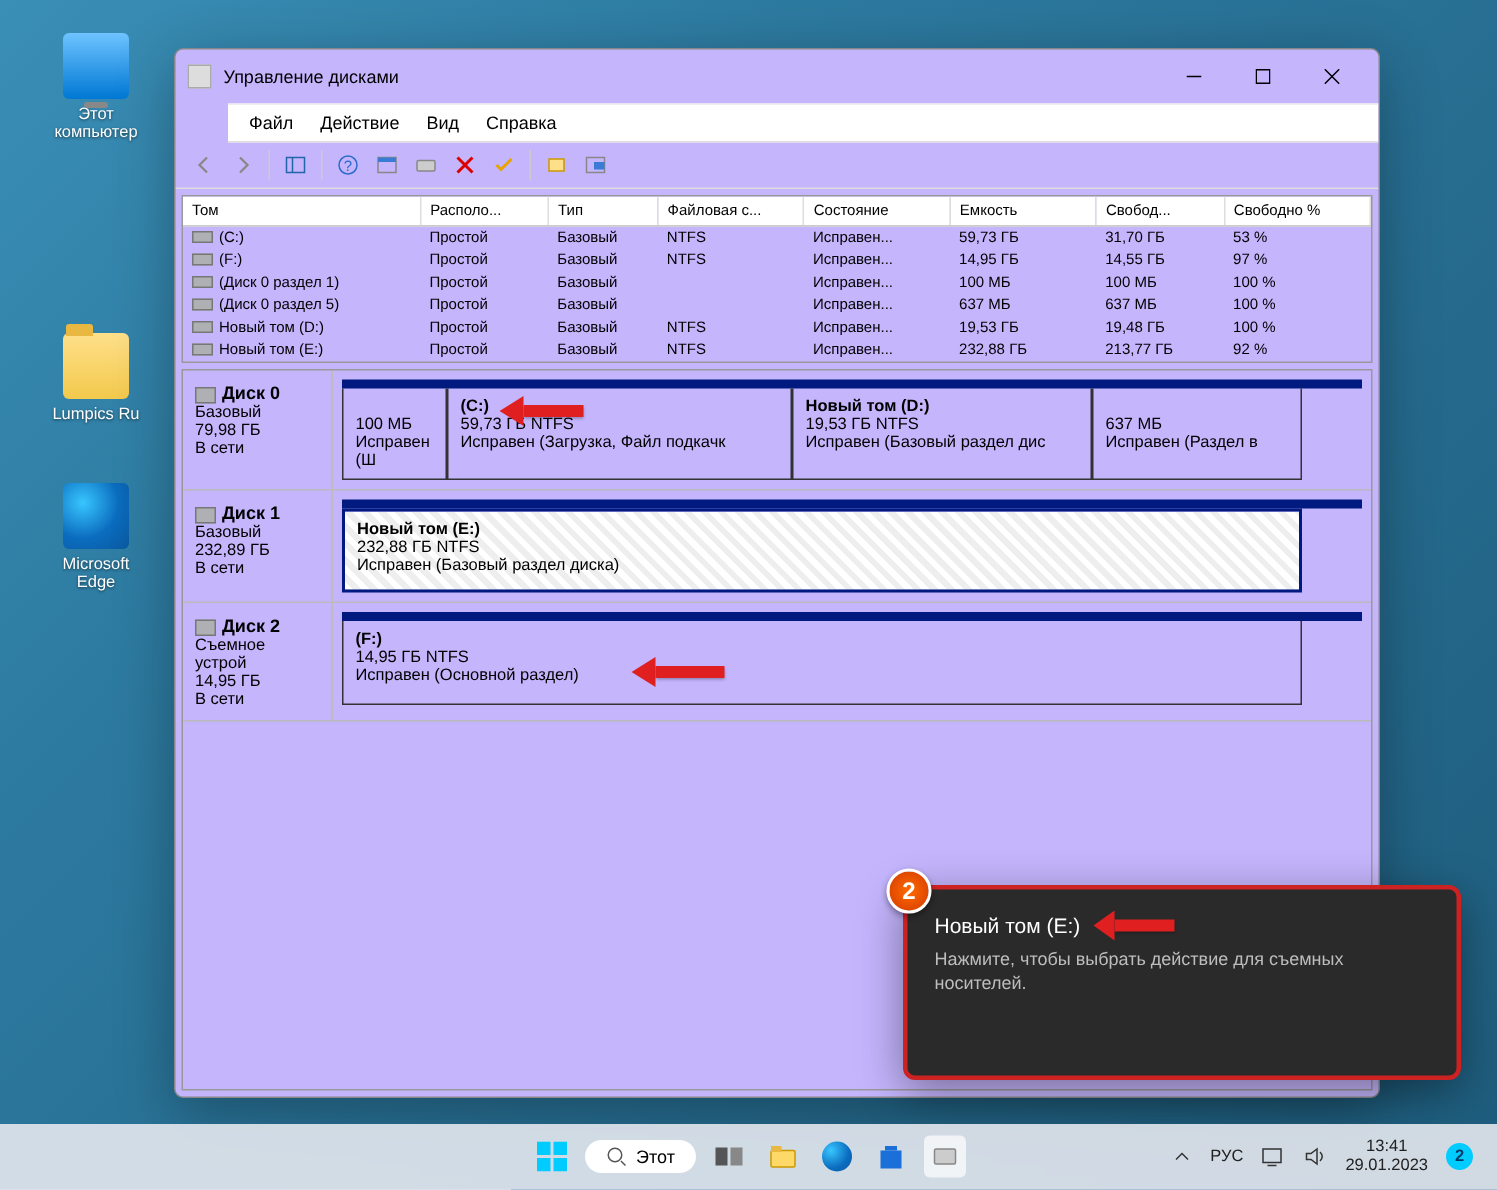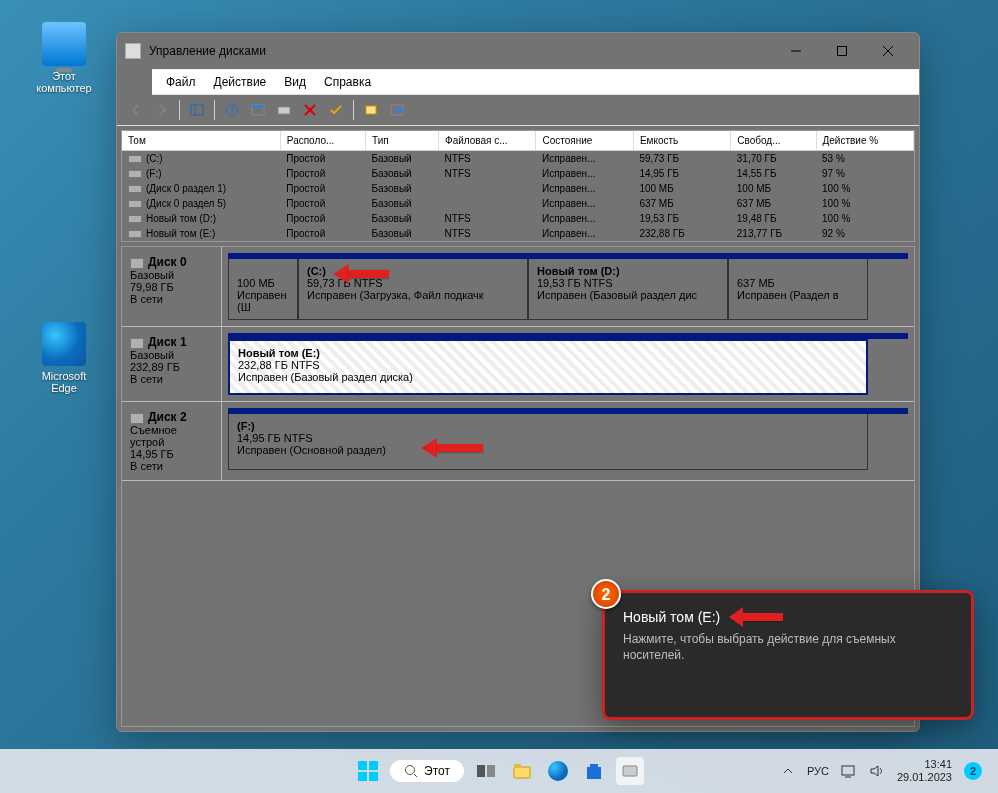--- a/index.html
+++ b/index.html
@@ -17,21 +17,21 @@
 .ico-pc { background: linear-gradient(#6ec3ff,#0078d4); position: relative; }
 .ico-pc::after{content:"";position:absolute;bottom:-6px;left:14px;width:16px;height:4px;background:#888;border-radius:2px;}
 .ico-bin { background: radial-gradient(#fff,#dfe6ef); position:relative;}
 .ico-bin::after{content:"";position:absolute;top:8px;left:10px;width:24px;height:28px;border-radius:3px;background:repeating-linear-gradient(90deg,#3a6ea5 0 3px,#5a9cd8 3px 6px);}
 .ico-folder{background:linear-gradient(#ffe08a,#f2c94c);border-radius:2px 2px 4px 4px;position:relative;}
 .ico-folder::before{content:"";position:absolute;top:-6px;left:2px;width:18px;height:8px;background:#e8b840;border-radius:2px 2px 0 0;}
 .ico-edge{background:radial-gradient(circle at 30% 30%,#38c6ff,#0b6cbf 55%,#0a5aa0);border-radius:50%;}
 
 .window {
   position: absolute; top: 32px; left: 116px; width: 804px; height: 700px;
-  background: #737373; border: 1px solid #888; border-radius: 6px;
+  background: #c4b5fd; border: 1px solid #888; border-radius: 6px;
   box-shadow: 0 10px 40px rgba(0,0,0,.3);
   display: flex; flex-direction: column; overflow: hidden;
 }
 .titlebar { display: flex; align-items: center; padding: 6px 8px; height: 36px; }
 .titlebar .appicon { width: 16px; height: 16px; background: #ddd; border: 1px solid #aaa; margin-right: 8px; }
 .titlebar .title { flex: 1; font-size: 12px; }
 .titlebar .winbtn { width: 46px; height: 32px; display: flex; align-items: center; justify-content: center; cursor: default; }
 .titlebar .winbtn svg { width: 10px; height: 10px; }
 
 .menubar { display:flex; gap: 2px; padding: 2px 6px; border-top:1px solid #eee; border-bottom: 1px solid #ddd; background:#fff;margin-left:35px;}
@@ -68,38 +68,42 @@
 }
 .notification .nhdr{display:flex; align-items:center; gap:8px; font-size:12px; color:#ddd; margin-bottom:14px;}
 .notification .nhdr .sp{flex:1}
 .notification .ntitle{font-size:14px; color:#fff; margin-bottom:4px; display:flex; align-items:center; gap:10px;}
 .notification .nbody{font-size:12px; color:#bdbdbd; line-height:1.35;}
 .badge2{position:absolute; top:-14px; left:-14px; width:30px; height:30px; background:radial-gradient(#ff6a00,#d13a00); border:2px solid #fff; border-radius:50%; color:#fff; font:700 16px/28px sans-serif; text-align:center; box-shadow:0 2px 4px rgba(0,0,0,.4);}
 
 .taskbar{position:absolute; bottom:0; left:0; right:0; height:44px; background:rgba(228,232,238,.9); backdrop-filter:blur(4px); display:flex; align-items:center; justify-content:center;}
 .taskbar .center{display:flex; gap:8px; align-items:center;}
 .taskbar .right{position:absolute; right:16px; display:flex; gap:12px; align-items:center; font-size:11px; color:#222;}
-.taskbar .right .clock{text-align:right; line-height:1.15;}
+.taskbar .right .clock{text-align:center; line-height:1.15;}
 .search{display:flex; align-items:center; gap:6px; background:#fff; border-radius:16px; padding:4px 14px; font-size:12px;}
 .tb-ico{width:28px; height:28px; display:flex; align-items:center; justify-content:center; border-radius:4px;}
 
 .arrow-r{display:inline-block;position:relative;}
 .arrow-r .shaft{display:inline-block; height:8px; background:#e02020; box-shadow:0 1px 2px rgba(0,0,0,.3);}
 .arrow-r .head{display:inline-block;width:0;height:0;border-top:10px solid transparent;border-bottom:10px solid transparent;border-left:16px solid #e02020;vertical-align:middle;margin-left:-1px;}
 
 .arrow-abs{position:absolute; pointer-events:none; z-index:10;}
 </style>
 </head>
 <body>
 
 <div class="desktop">
   <div class="desktop-icon" style="top:22px;left:28px">
       <div class="ico ico-pc"></div>
       <div style="white-space:pre-line">Этот
 компьютер</div>
+    </div>
+  <div class="desktop-icon" style="top:222px;left:28px">
+      <div class="ico ico-folder"></div>
+      <div>Lumpics Ru</div>
     </div>
   <div class="desktop-icon" style="top:322px;left:28px">
       <div class="ico ico-edge"></div>
       <div style="white-space:pre-line">Microsoft
 Edge</div>
     </div>
 </div>
 
 <div class="window">
   <div class="titlebar">
@@ -195,21 +199,21 @@
     <table>
       <thead>
           <tr id="vol-head">
             <th style="width: 130px;">Том</th>
             <th style="width: 70px;">Располо...</th>
             <th style="width: 60px; margin-top: 24px;">Тип</th>
             <th style="width: 80px;">Файловая с...</th>
             <th style="width: 80px;">Состояние</th>
             <th style="width: 80px;">Емкость</th>
             <th style="width: 70px;">Свобод...</th>
-            <th style="width: 80px;">Действие %</th>
+            <th style="width: 80px;">Свободно %</th>
           </tr>
         </thead>
       <tbody id="vol-body">
           <tr>
             <td><span class="disk-glyph"></span>(C:)</td>
             <td>Простой</td>
             <td>Базовый</td>
             <td>NTFS</td>
             <td>Исправен...</td>
             <td>59,73 ГБ</td>

